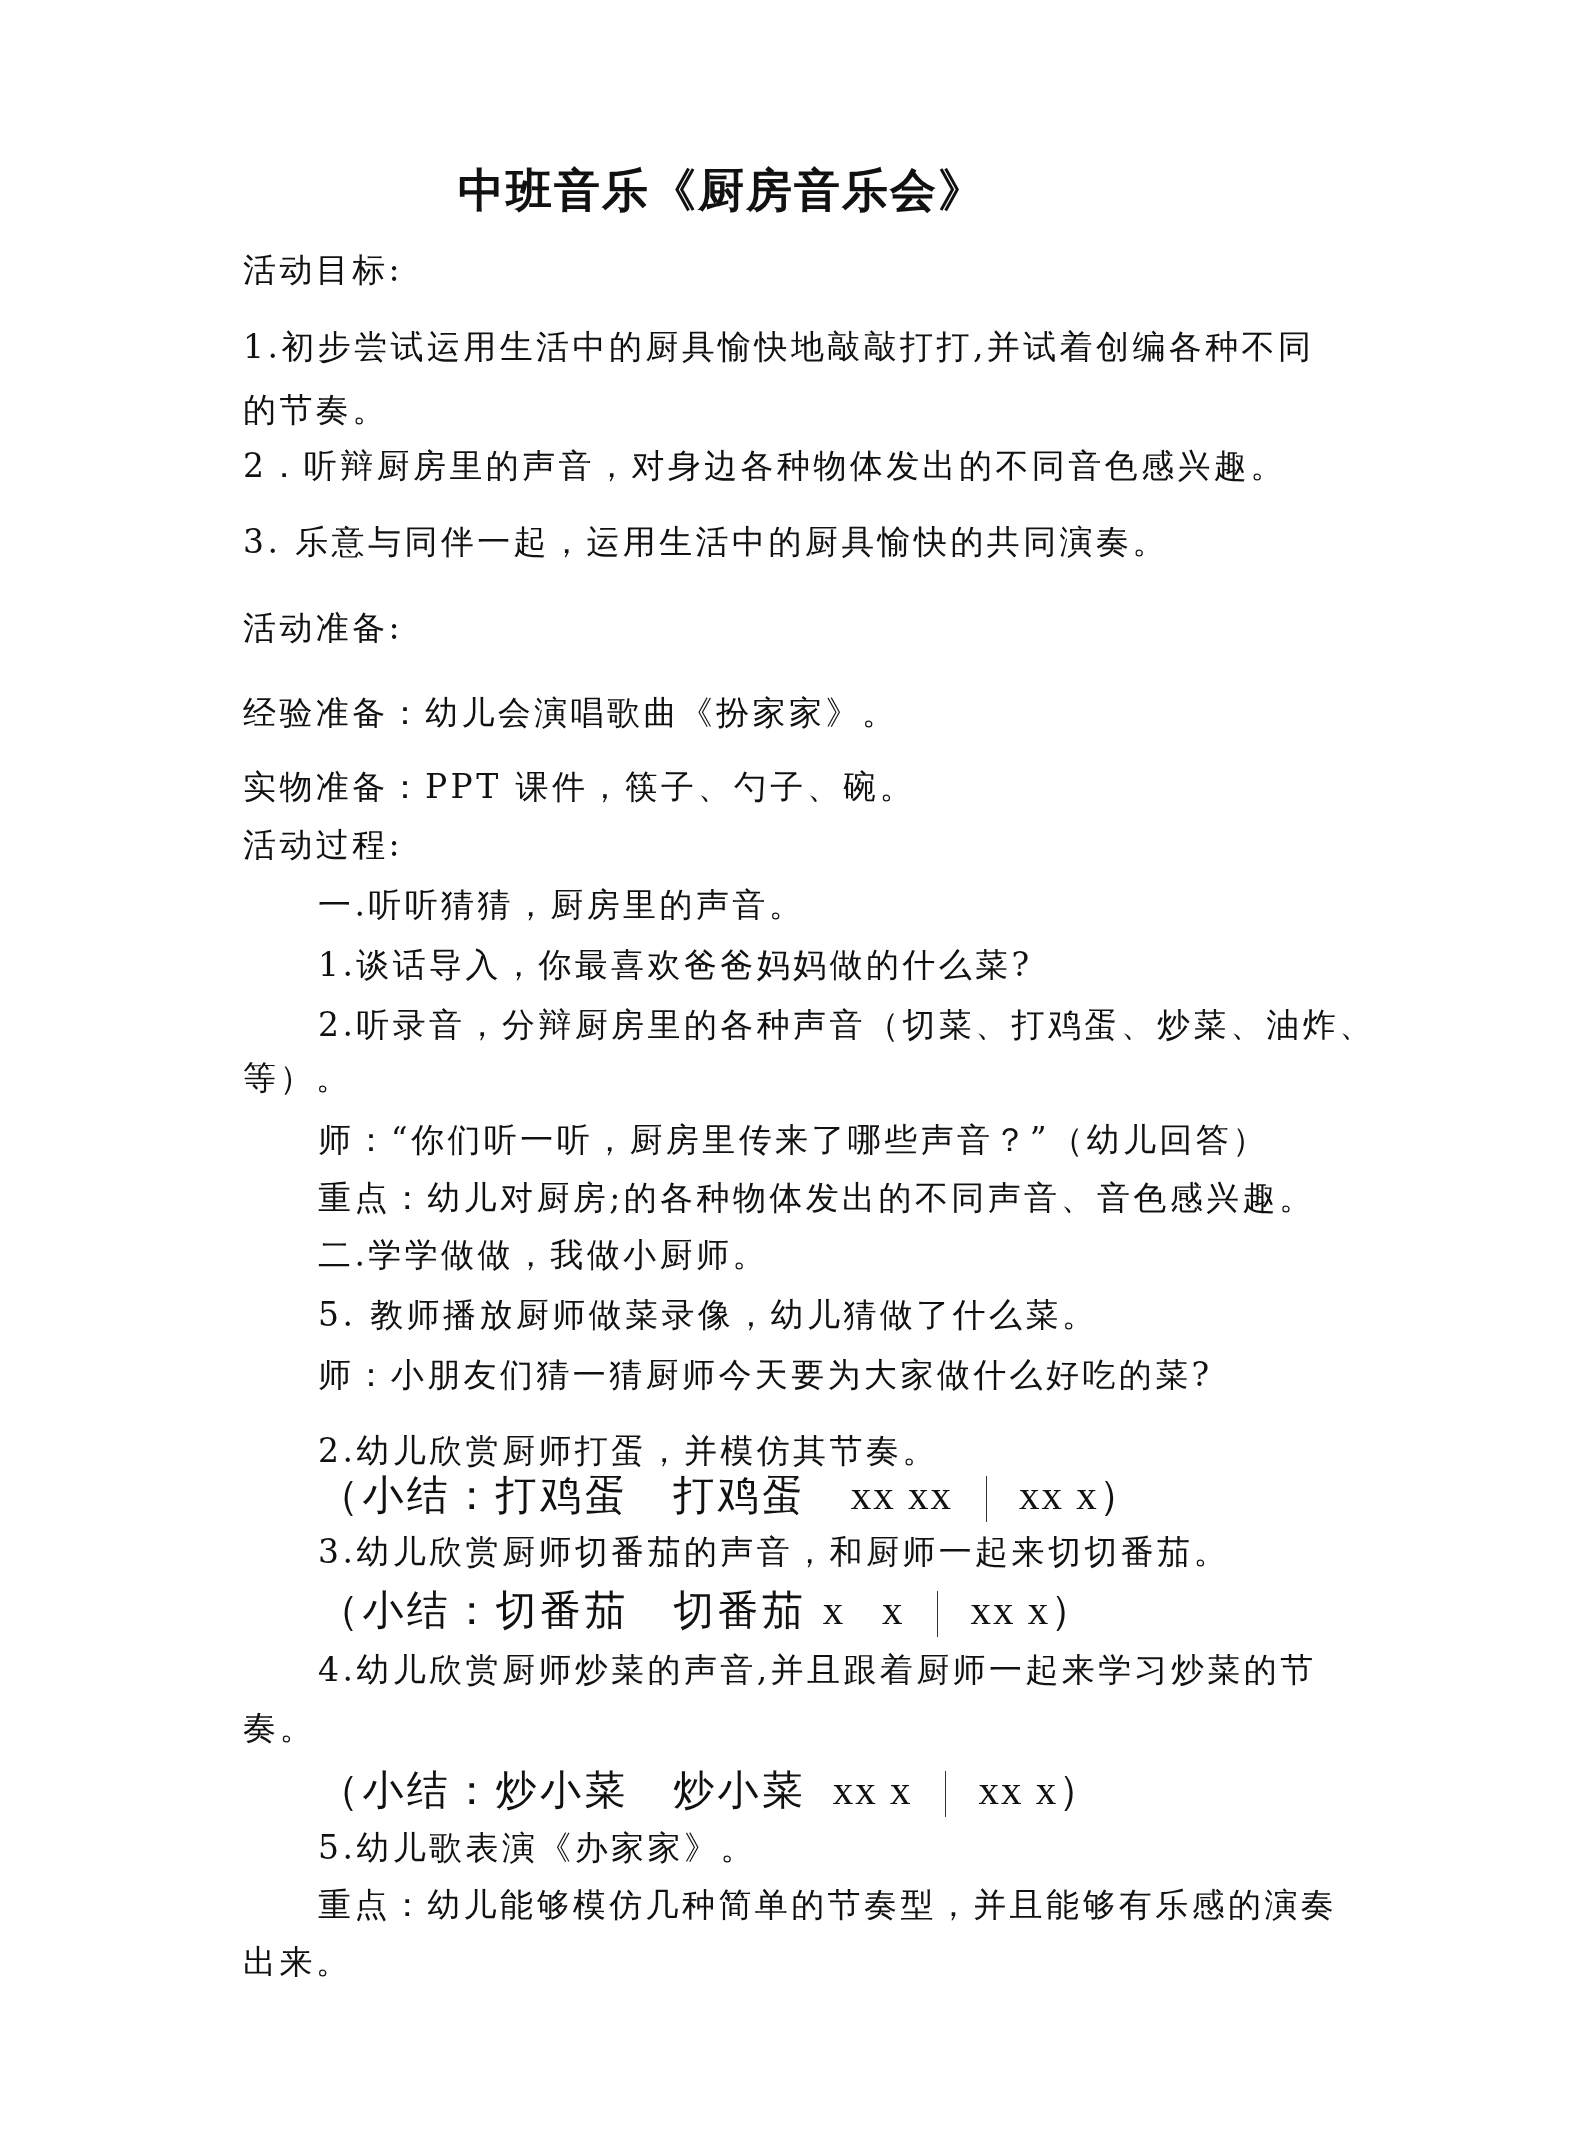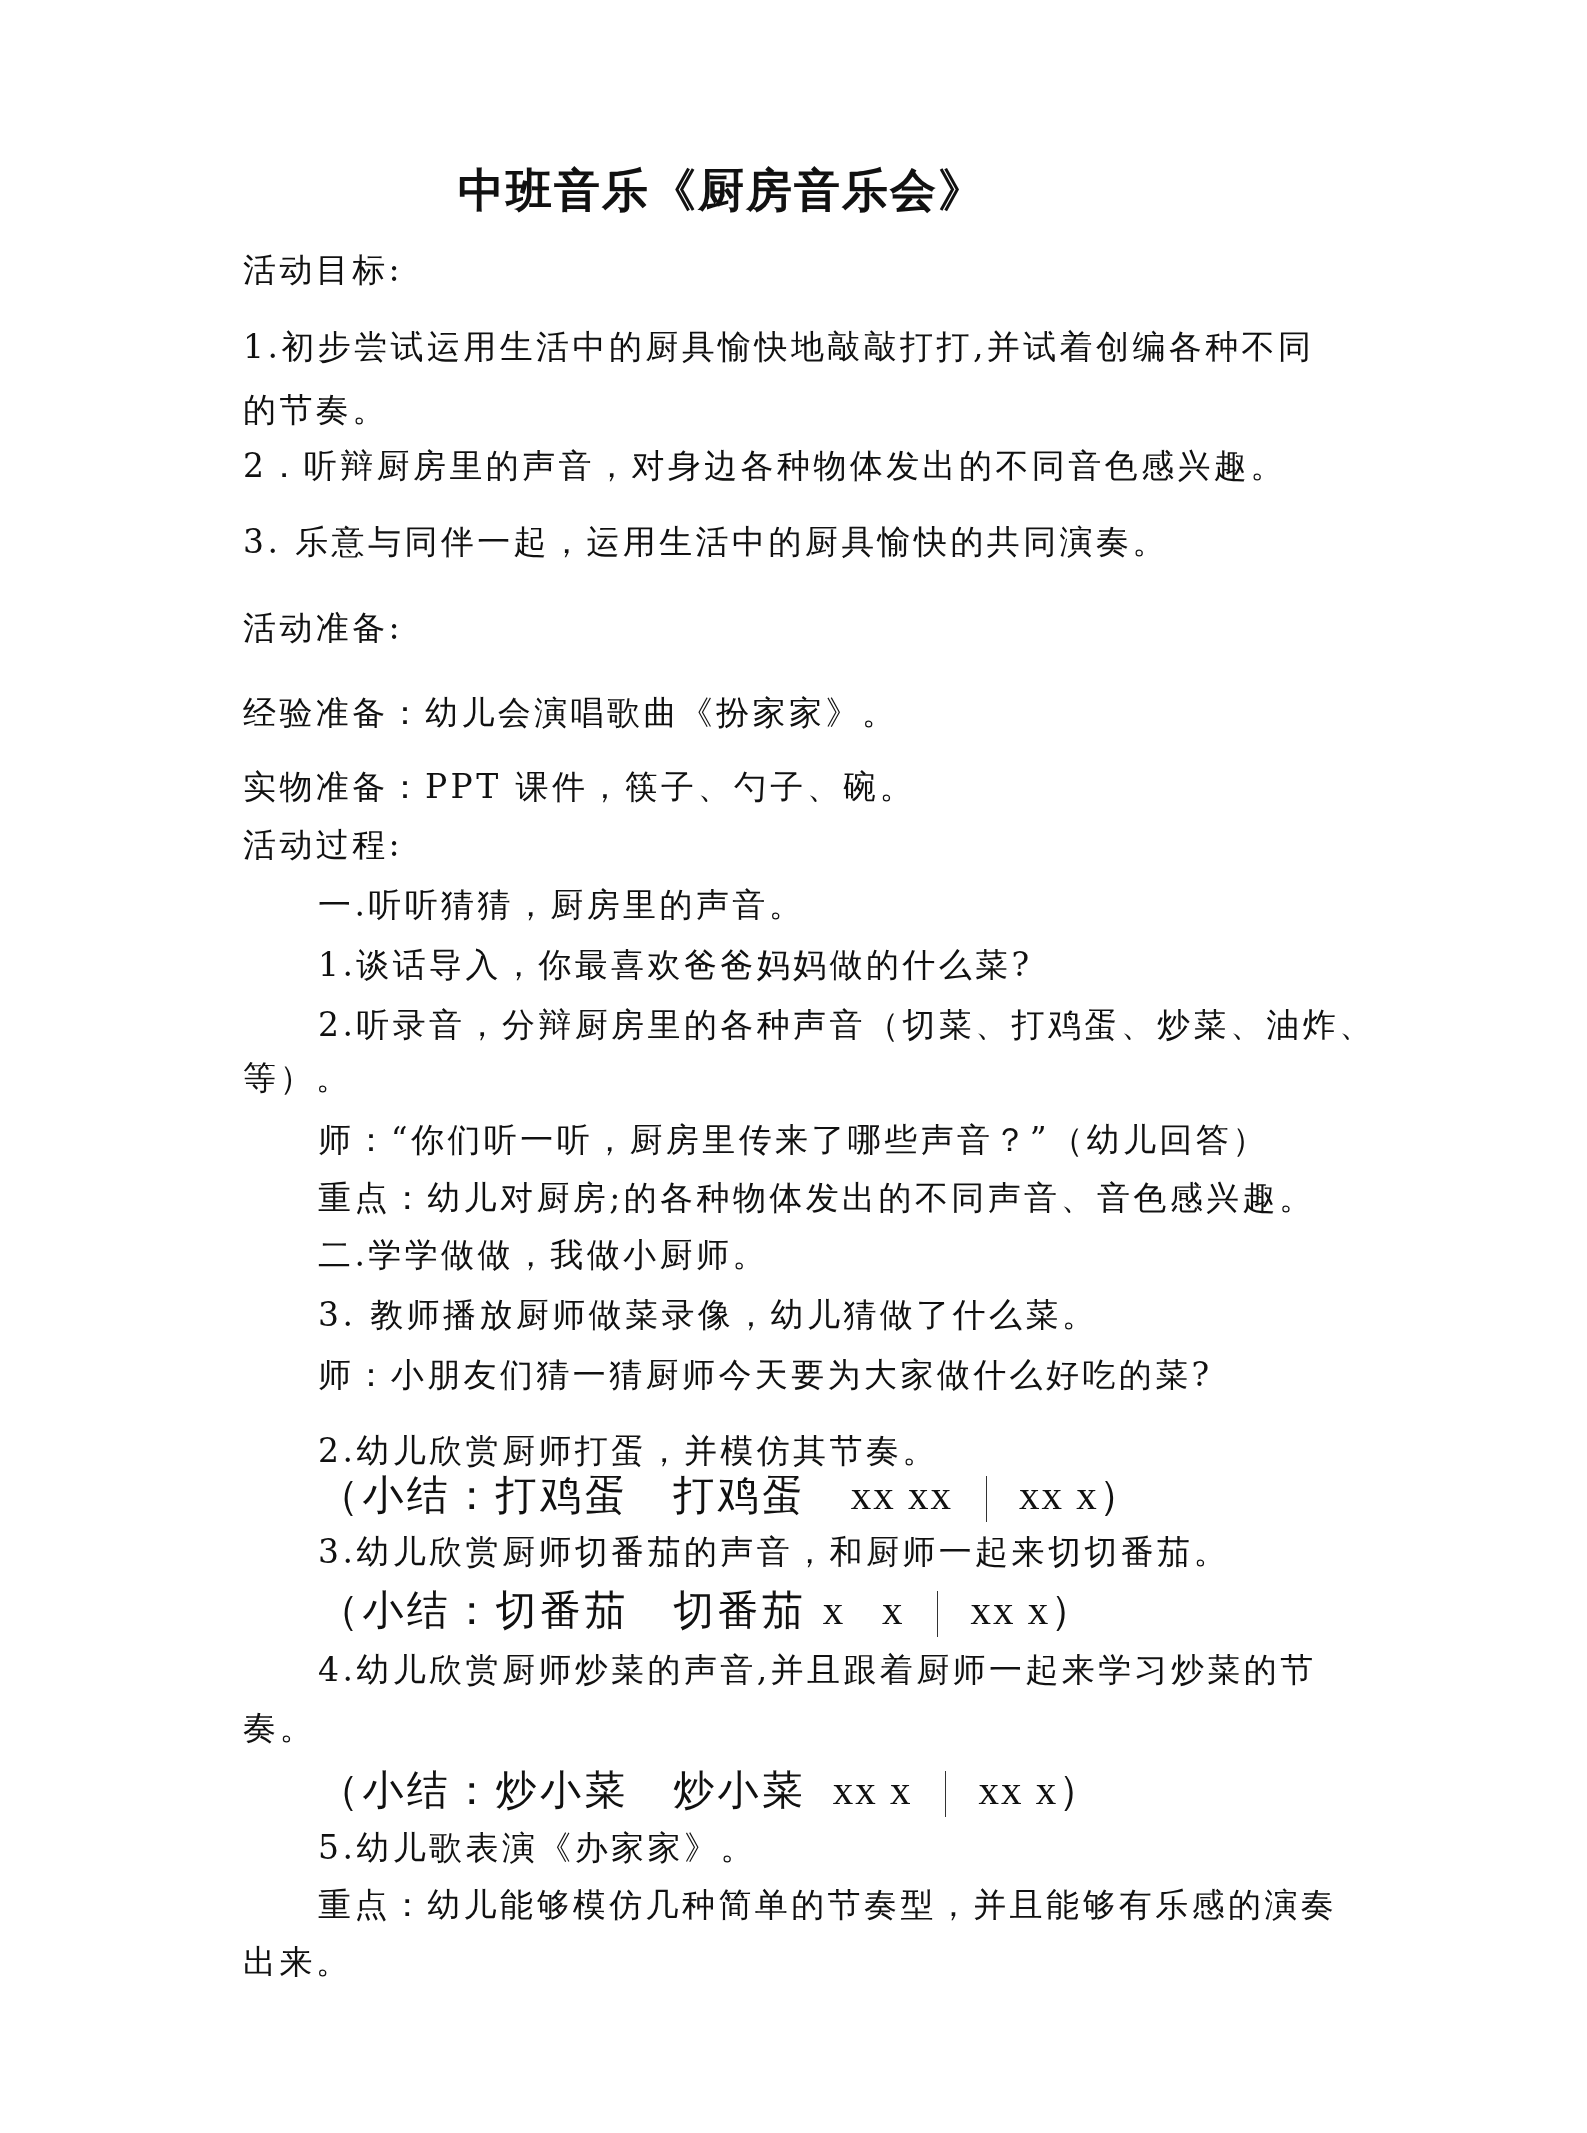--- a/index.html
+++ b/index.html
@@ -89,21 +89,21 @@
 
   <div class="line" style="top:823px;">活动过程:</div>
   <div class="line indent" style="top:883px;">一.听听猜猜，厨房里的声音。</div>
   <div class="line indent" style="top:943px;">1.谈话导入，你最喜欢爸爸妈妈做的什么菜?</div>
   <div class="line indent" style="top:1003px;">2.听录音，分辩厨房里的各种声音（切菜、打鸡蛋、炒菜、油炸、</div>
   <div class="line" style="top:1056px;">等）。</div>
   <div class="line indent" style="top:1118px;">师：“你们听一听，厨房里传来了哪些声音？”（幼儿回答）</div>
   <div class="line indent" style="top:1176px;">重点：幼儿对厨房;的各种物体发出的不同声音、音色感兴趣。</div>
 
   <div class="line indent" style="top:1233px;">二.学学做做，我做小厨师。</div>
-  <div class="line indent" style="top:1293px;">3.  教师播放厨师做菜录像，幼儿猜做了什么菜。</div>
+  <div class="line indent" style="top:1293px;">5.  教师播放厨师做菜录像，幼儿猜做了什么菜。</div>
   <div class="line indent" style="top:1353px;">师：小朋友们猜一猜厨师今天要为大家做什么好吃的菜?</div>
   <div class="line indent" style="top:1413px;margin-top:16px;">2.幼儿欣赏厨师打蛋，并模仿其节奏。</div>
 
   <div class="rhythm" style="top:1473px;">
     <span>（小结：打鸡蛋　打鸡蛋</span>
     <span class="beats" style="margin-left:28px;">xx xx</span>
     <span class="bar"></span>
     <span class="beats">xx x）</span>
   </div>
 

